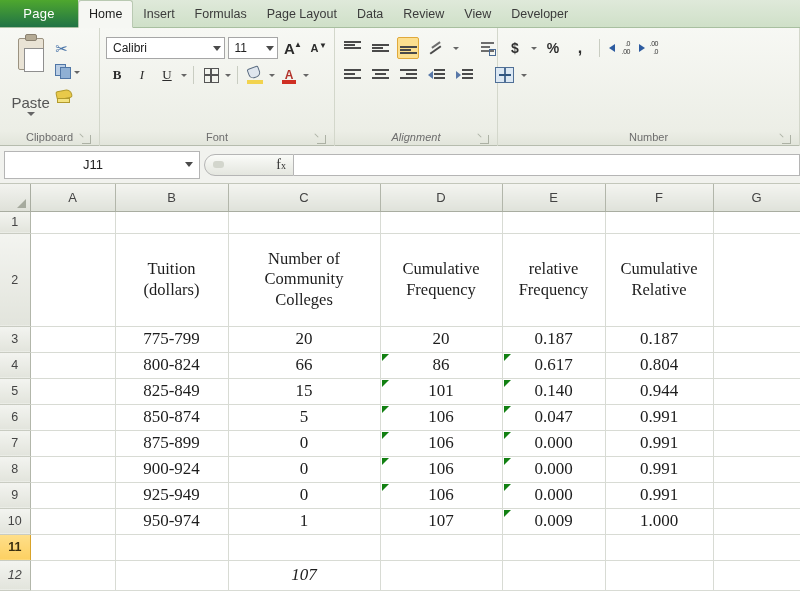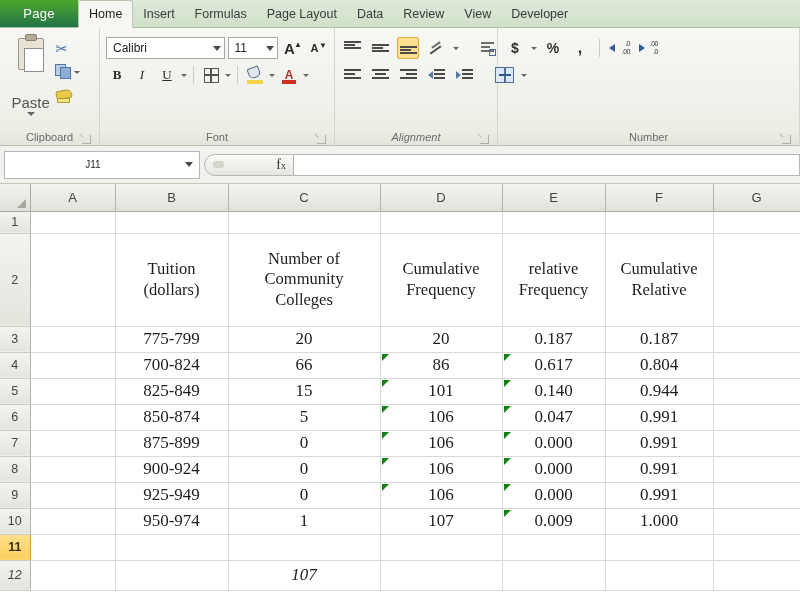--- a/index.html
+++ b/index.html
@@ -246,21 +246,21 @@
     height: 38px;
     background: #f1f2ee;
     display: flex; align-items: center;
     padding: 0 0 0 4px;
     border-bottom: 1px solid #c3c7bb;
   }
   .namebox {
     width: 196px; height: 28px;
     background: #fff; border: 1px solid #b5b5b5;
     display: flex; align-items: center;
-    font-size: 10px; color: #222;
+    font-size: 13px; color: #222;
   }
   .namebox .nval { flex: 1; text-align: center; }
   .namebox .na { margin-right: 6px; }
   .fx-zone {
     display: flex; align-items: center; height: 22px;
     margin-left: 4px;
   }
   .fx-pill {
     width: 90px; height: 22px;
     background: linear-gradient(to bottom,#fafbf8,#e4e6df);
@@ -640,21 +640,21 @@
           <td class="cell">775-799</td>
           <td class="cell">20</td>
           <td class="cell">20</td>
           <td class="cell">0.187</td>
           <td class="cell">0.187</td>
           <td class="cell"></td>
         </tr>
         <tr style="height: 26px;">
           <td class="rowhead">4</td>
           <td class="cell"></td>
-          <td class="cell">700-824</td>
+          <td class="cell">800-824</td>
           <td class="cell">66</td>
           <td class="cell"><span class="tri"></span>86</td>
           <td class="cell"><span class="tri"></span>0.617</td>
           <td class="cell">0.804</td>
           <td class="cell"></td>
         </tr>
         <tr style="height: 26px;">
           <td class="rowhead">5</td>
           <td class="cell"></td>
           <td class="cell">825-849</td>

